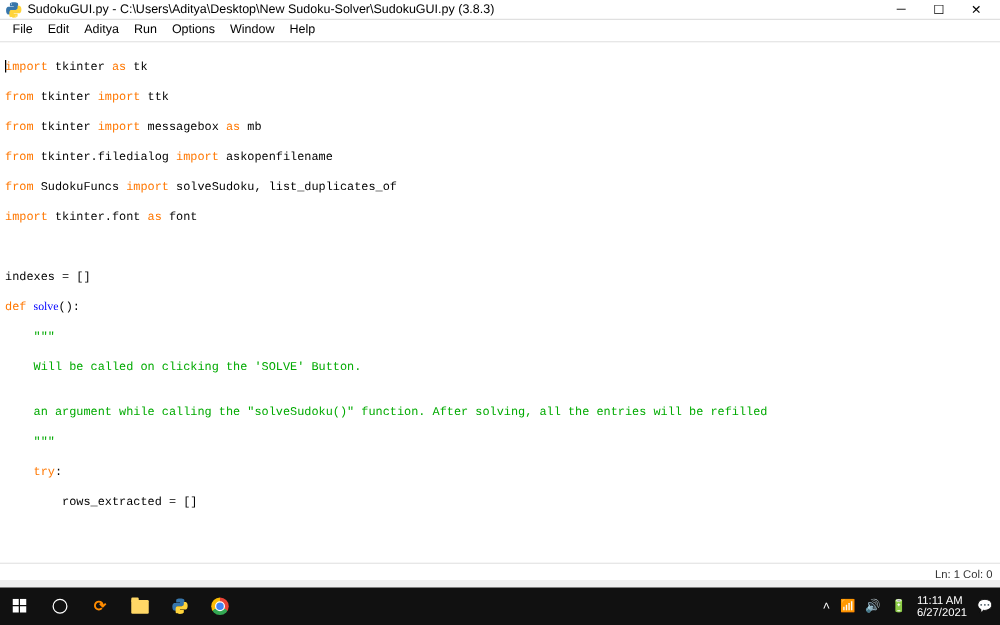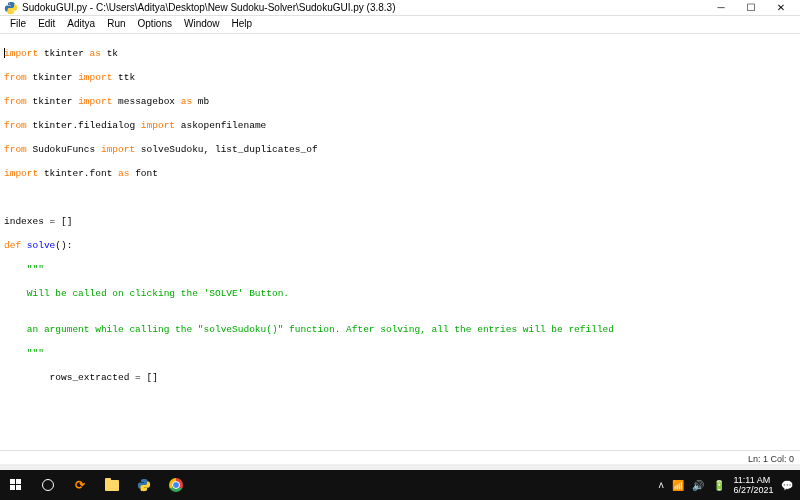--- a/index.html
+++ b/index.html
@@ -9,21 +9,21 @@
   .titlebar .title { flex: 1; font-size: 10px; color: #000; }
   .titlebar .win-controls { display: flex; gap: 0; }
   .titlebar .win-btn { width: 30px; height: 20px; display: flex; align-items: center; justify-content: center; font-size: 10px; color: #000; }
   .menubar { background: #fff; height: 18px; display: flex; align-items: flex-start; padding: 0 4px; font-size: 10px; border-bottom: 1px solid #e0e0e0; }
   .menubar .menu-item { padding: 2px 6px; cursor: default; }
   .editor { background: #fff; height: 416px; overflow: hidden; white-space: pre; font-family: "Courier New", monospace; font-size: 9.5px; line-height: 12px; padding: 2px 4px; color: #000; position: relative; }
   .editor .line { display: block; }
   .editor .cursor { display:inline-block; width:1px; height:10px; background:#000; vertical-align:middle; margin-right:-1px; }
   .kw { color: #ff7700; }
   .str { color: #00aa00; }
-  .def { color: #0000ff; }
+  .def { color: #0000ff; font-family: Liberation Serif, serif; }
   .statusbar { background: #fff; height: 14px; border-top: 1px solid #e0e0e0; display: flex; justify-content: flex-end; align-items: flex-end; padding: 0 6px; font-size: 9px; color: #333; }
   .taskbar { position: absolute; bottom: 0; left: 0; right: 0; height: 30px; background: #111; display: flex; align-items: center; }
   .taskbar .tb-left { display: flex; align-items: center; height: 100%; }
   .taskbar .tb-item { width: 32px; height: 30px; display: flex; align-items: center; justify-content: center; color: #fff; font-size: 12px; }
   .taskbar .tb-right { margin-left: auto; display: flex; align-items: center; color: #fff; font-size: 9px; padding: 0 6px; gap: 8px; }
   .taskbar .clock { line-height: 10px; }
   .sys-icon { font-size: 10px; }
   .chrome-icon { width:14px; height:14px; border-radius:50%; background: conic-gradient(#ea4335 0 120deg,#34a853 120deg 240deg,#fbbc05 240deg 360deg); position:relative; }
   .chrome-icon::after { content:""; position:absolute; top:3px; left:3px; width:8px; height:8px; border-radius:50%; background:#4285f4; border:1.5px solid #fff; box-sizing:border-box; }
   .folder-icon { width:14px; height:11px; background:#ffd766; border-radius:1px; position:relative; }
@@ -66,20 +66,21 @@
 <span class="line"><span class="kw">import</span><span> tkinter.font </span><span class="kw">as</span><span> font</span></span>
 <span class="line"></span>
 <span class="line"></span>
 <span class="line">indexes = []</span>
 <span class="line"><span class="kw">def</span><span> </span><span class="def">solve</span><span>():</span></span>
 <span class="line str">    """</span>
 <span class="line str">    Will be called on clicking the 'SOLVE' Button.</span>
 <span class="line str"></span>
 <span class="line str">    an argument while calling the "solveSudoku()" function. After solving, all the entries will be refilled</span>
 <span class="line str">    """</span>
+<span class="line"><span>    </span><span class="kw">try</span><span>:</span></span>
 <span class="line">        rows_extracted = []</span>
 
 
 
 
 
 
 
 
 

